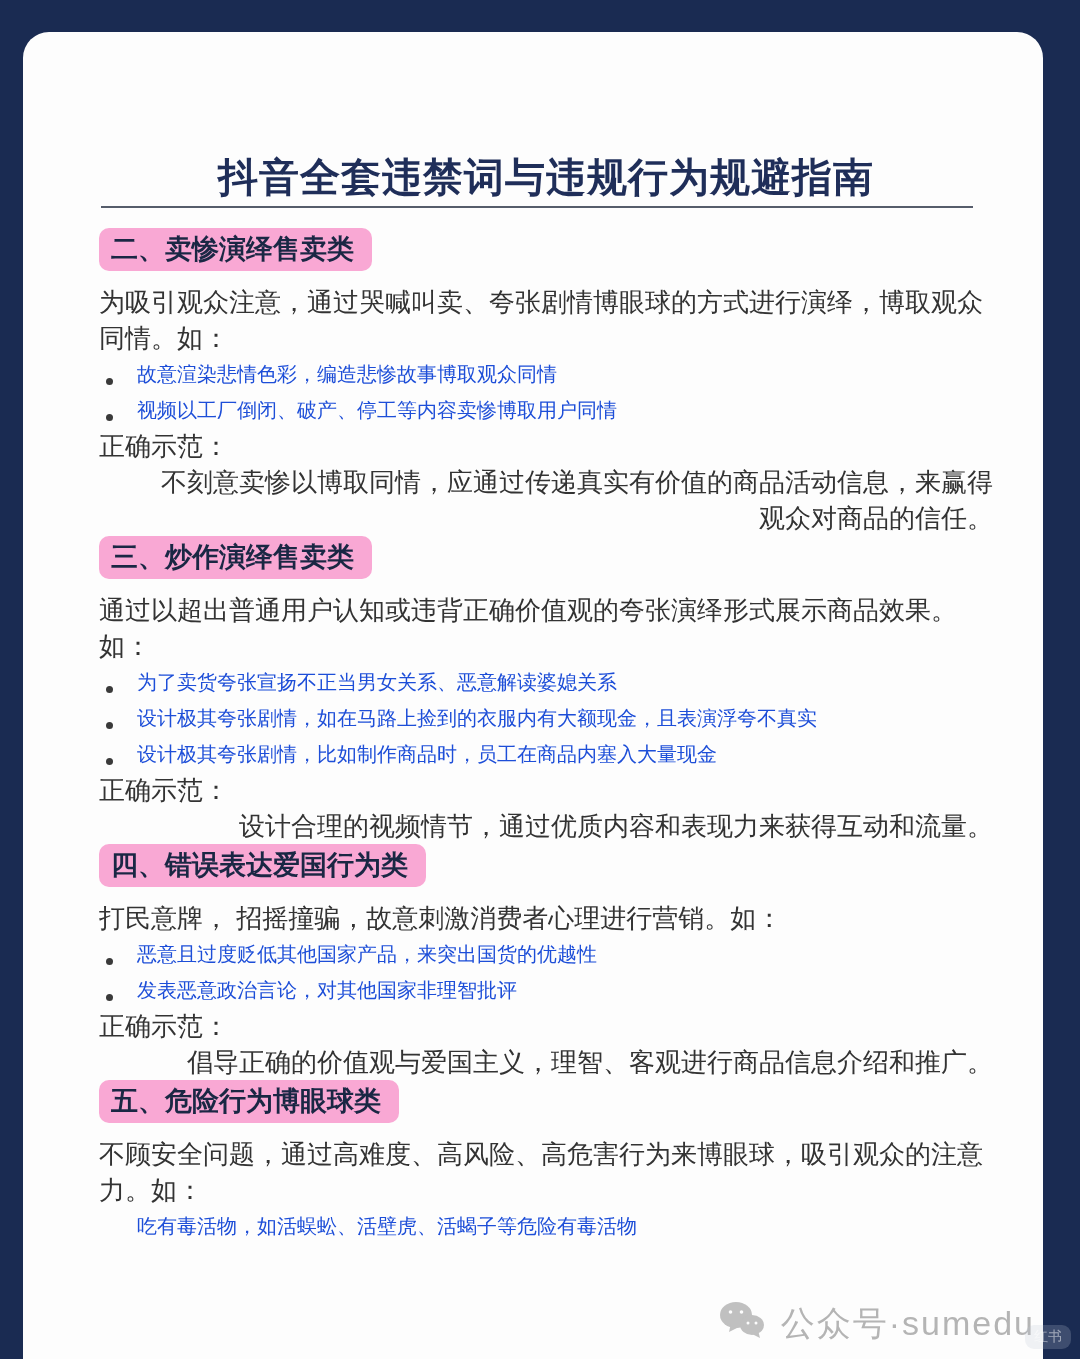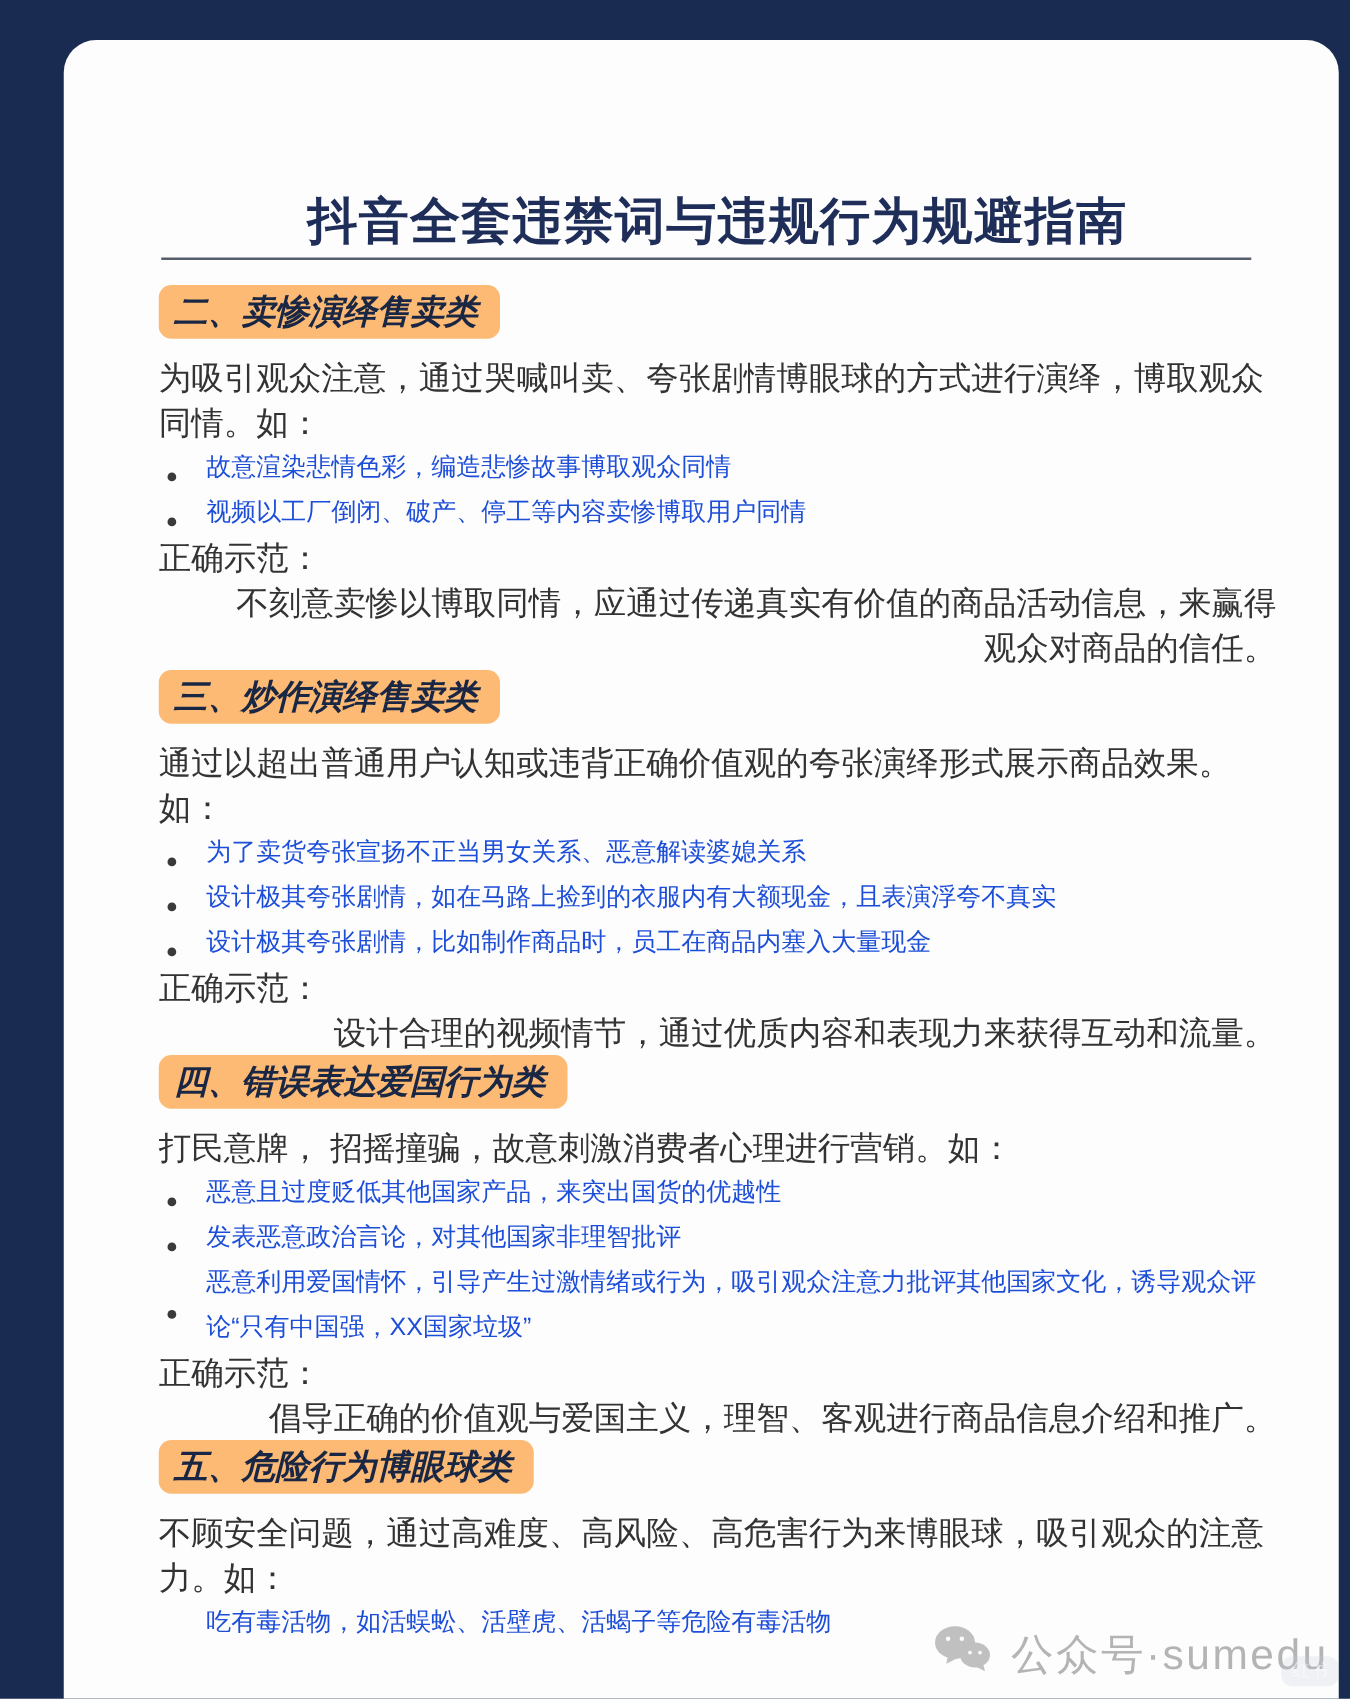--- a/index.html
+++ b/index.html
@@ -9,21 +9,21 @@
   body {
     width: 1080px;
     height: 1359px;
     position: relative;
     background: #1a2b52;
     overflow: hidden;
     font-family: "Liberation Sans", sans-serif;
   }
   .card {
     position: absolute;
-    left: 51px;
+    left: 23px;
     top: 32px;
     width: 1020px;
     height: 1327px;
     background: #fdfdfd;
     border-radius: 26px 26px 0 0;
   }
   .content {
     padding: 122px 50px 0 76px;
   }
   .page-title {
@@ -36,29 +36,28 @@
   }
   .divider {
     height: 2px;
     background: #565d6b;
     margin: 6px 20px 0 2px;
   }
   .sections { margin-top: 20px; }
   .section { margin-top: 0; }
   .pill {
     display: inline-block;
-    background: #fdba74;
+    background: #f9a8d4;
     color: #1a2744;
     font-size: 27px;
     line-height: 27px;
     font-weight: bold;
     padding: 8px 18px 8px 12px;
     border-radius: 10px;
     margin: 0 0 13px 0;
-    font-style: italic;
   }
   .intro, .correct-label {
     font-size: 26px;
     line-height: 36px;
     color: #333;
     margin: 0;
   }
   ul.bullets {
     list-style: none;
     margin: 0;
@@ -181,26 +180,20 @@
               <span class="dot-wrap">
                 <span class="dot"></span>
               </span>
               <span class="btext">恶意且过度贬低其他国家产品，来突出国货的优越性</span>
             </li>
             <li>
               <span class="dot-wrap">
                 <span class="dot"></span>
               </span>
               <span class="btext">发表恶意政治言论，对其他国家非理智批评</span>
-            </li>
-            <li>
-              <span class="dot-wrap">
-                <span class="dot"></span>
-              </span>
-              <span class="btext">恶意利用爱国情怀，引导产生过激情绪或行为，吸引观众注意力批评其他国家文化，诱导观众评论“只有中国强，XX国家垃圾”</span>
             </li>
           </ul>
     <p class="correct-label">正确示范：</p>
     <p class="correct-text">倡导正确的价值观与爱国主义，理智、客观进行商品信息介绍和推广。</p>
   </section>
 
   <section class="section">
     <div class="pill">五、危险行为博眼球类</div>
     <p class="intro">不顾安全问题，通过高难度、高风险、高危害行为来博眼球，吸引观众的注意力。如：</p>
     <ul class="bullets">

